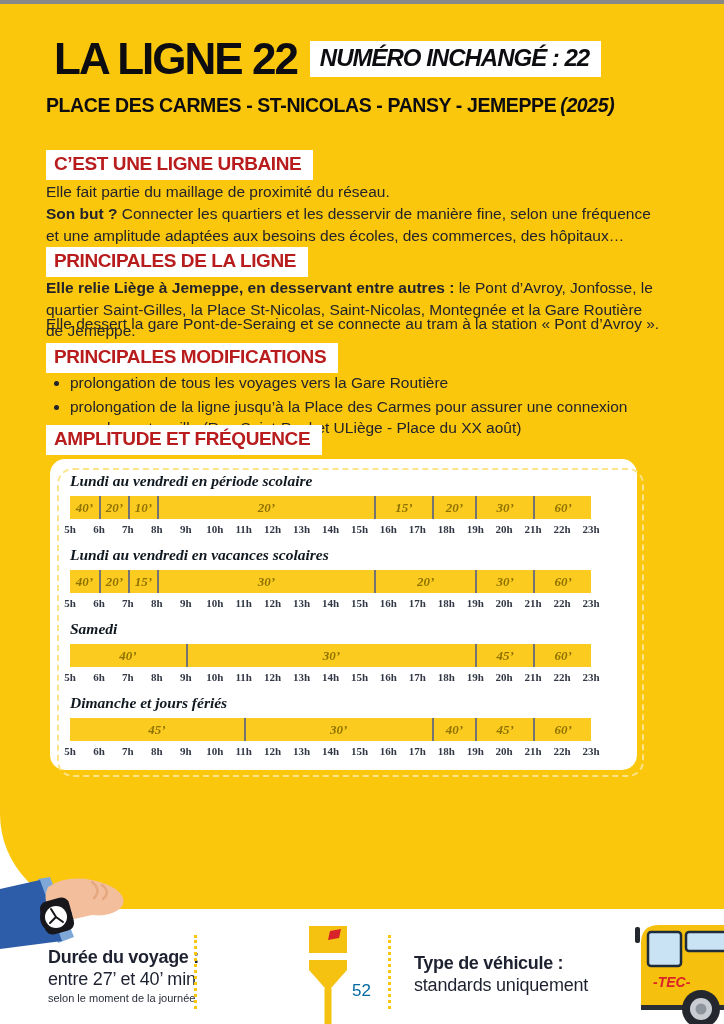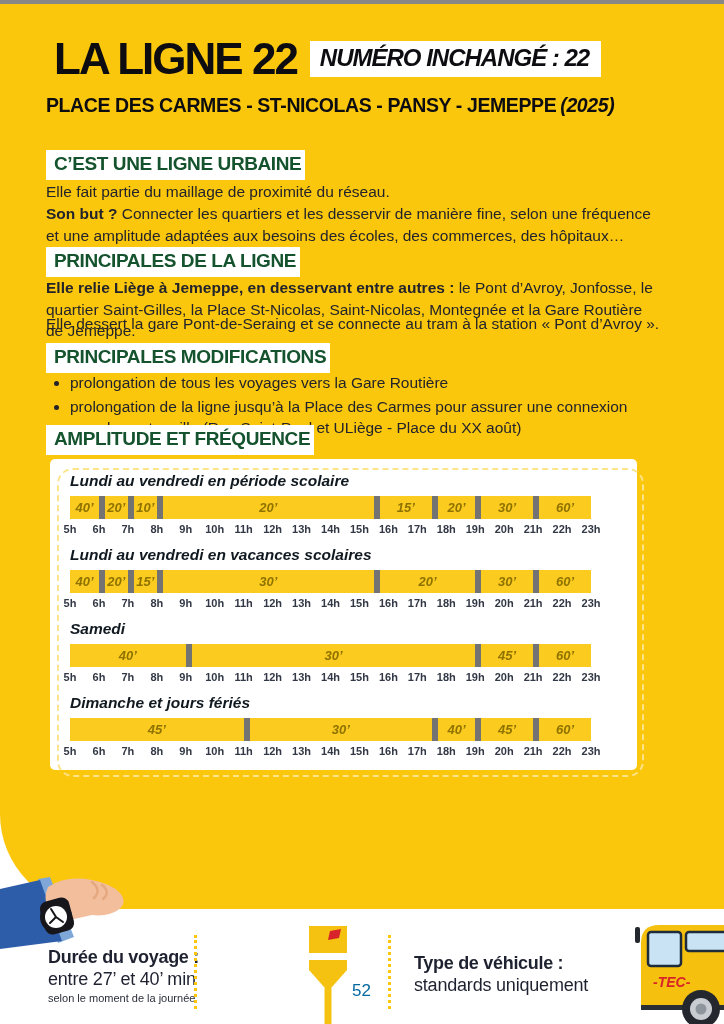--- a/index.html
+++ b/index.html
@@ -16,41 +16,41 @@
   
   .title-row { position:absolute; left:54px; top:33px; display:flex; align-items:center; gap:13px; }
   .page-title { font-size:44px; font-weight:bold; letter-spacing:-2px; color:#0D0D11; line-height:1; }
   .badge { background:#fff; color:#0D0D11; font-style:italic; font-weight:bold;
     font-size:24px; letter-spacing:-1px; padding:5px 12px 7px 10px; line-height:1; }
   .subtitle { position:absolute; left:46px; top:90px; font-size:19.5px; font-weight:bold;
     letter-spacing:-0.4px; color:#0D0D11; }
   .subtitle .year { font-style:italic; font-weight:bold; margin-left:4px; }
 
   
-  .chip { position:absolute; left:46px; display:inline-block; background:#fff; color:#14532d;
-    font-size:19px; font-weight:bold; letter-spacing:-0.4px; padding:3px 4px 5px 8px; }
+  .chip { position:absolute; left:46px; display:inline-block; background:#fff; color:#b91c1c;
+    font-size:19px; font-weight:bold; letter-spacing:-0.4px; padding:3px 12px 5px 8px; }
   .body-text { position:absolute; left:46px; width:614px; font-size:15.5px; line-height:1.4; color:#23232B; }
   .b { font-weight:bold; }
   .bi { font-weight:bold; }
   ul.mod-list { position:absolute; left:70px; width:580px; list-style:disc; font-size:15.5px; line-height:1.4; color:#23232B; }
   ul.mod-list li { margin-bottom:2px; }
 
   
   .card { position:absolute; left:50px; top:455px; width:587px; height:311px;
-    background:#fff; border-radius:5px; }
+    background:#fff; border-radius:15px;font-family:Liberation Serif, serif; }
   .card::after { content:""; position:absolute; left:7px; top:9px; right:-7px; bottom:-7px;
     border:2px dashed #FDE389; border-radius:16px; pointer-events:none; }
   .card-inner { position:relative; z-index:2; padding:13px 24px 0 20px; }
   .sched-table { margin-bottom:10px; }
   .sched-title { font-size:15.5px; font-weight:bold; font-style:italic; color:#101820; margin-bottom:6px; }
   .timeline { position:relative; margin-right:22px; }
   .bar { position:relative; height:23px; }
   .seg { position:absolute; top:0; height:23px; background:#FCCB1F;
     display:flex; align-items:center; justify-content:center;
-    border-left:6px solid #737373; }
+    border-left:2px solid #737373; }
   .seg.first { border-left:none; }
   .seg span { font-size:13px; font-weight:bold; font-style:italic; color:#8F7300; }
   .hours { position:relative; height:13px; margin-top:4px; }
   .hours span { position:absolute; top:0; transform:translateX(-50%);
     font-size:11px; font-weight:bold; color:#323845; white-space:nowrap; }
 
   
   .footer { position:absolute; left:0; top:905px; width:724px; height:134px; background:#fff; }
   .hand-illustration { position:absolute; left:0; top:-32px; width:132px; height:72px; }
   .f-block { position:absolute; color:#1E2230; }

